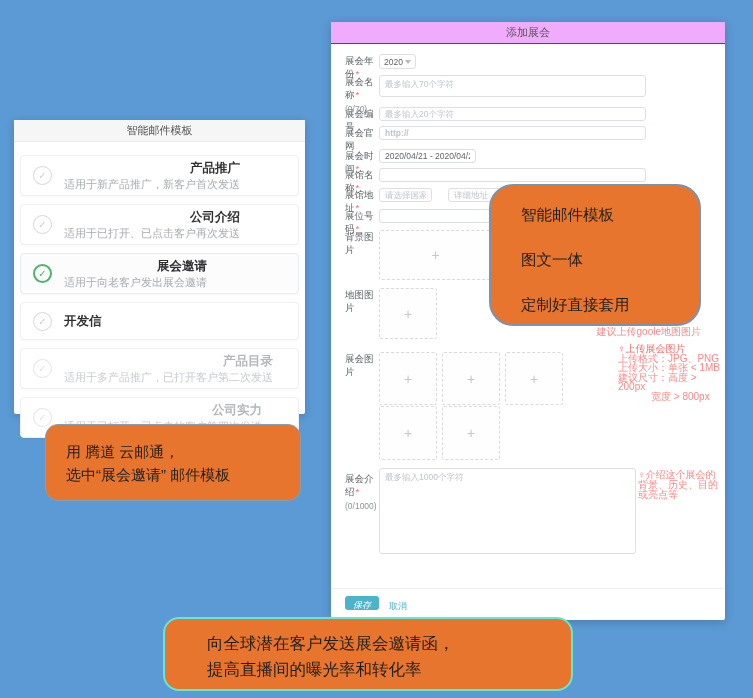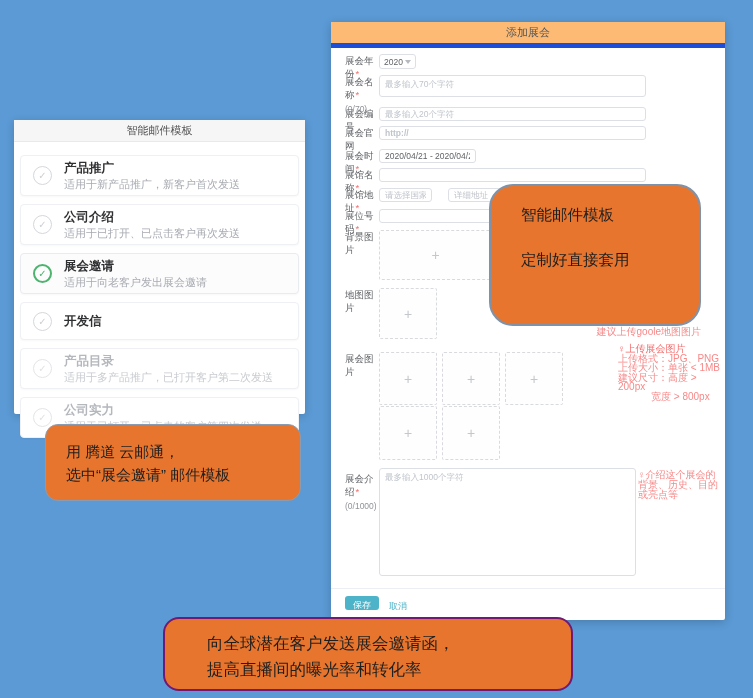--- a/index.html
+++ b/index.html
@@ -13,31 +13,31 @@
                 text-align:center;font-size:11px;color:#555;line-height:21px;}
   .panel-body{padding:13px 6px 10px 6px;display:flex;flex-direction:column;gap:8px;}
   .card{border:1px solid #eef0f4;border-radius:4px;background:#fff;display:flex;
         align-items:center;gap:12px;padding:5px 8px 5px 12px;min-height:26px;
         box-shadow:0 1px 2px rgba(0,0,0,.03);cursor:pointer;}
   .card.selected{background:#fcfcfc;border-color:#e8ebf0;}
   .ckc{flex:0 0 auto;width:17px;height:17px;border-radius:50%;border:1px solid #d4d7dc;
        display:flex;align-items:center;justify-content:center;font-size:10px;color:#ccd0d5;}
   .card.selected .ckc{border:2px solid #4db36e;color:#4db36e;width:15px;height:15px;font-weight:bold;}
   .card.disabled .ckc{border-color:#e3e5e9;color:#e0e2e6;}
-  .card-txt{display:flex;flex-direction:column;}
+  .card-txt{display:flex;flex-direction:column;align-items:flex-end;}
   .card-title{font-size:12.5px;font-weight:600;color:#303133;line-height:15px;}
   .card-sub{font-size:11px;color:#a8abb2;line-height:12px;margin-top:2px;}
   .card-sub:empty{display:none;}
   .card.disabled .card-title{color:#b4b7bc;}
   .card.disabled .card-sub{color:#c8cbd0;}
 
   
   .modal{position:absolute;left:331px;top:22px;width:394px;height:598px;background:#fff;
          box-shadow:0 2px 10px rgba(0,0,0,.2);border-radius:2px;}
-  .modal-header{height:21px;background:#fdba74;border-bottom:5px solid #1d4ed8;
+  .modal-header{height:21px;background:#f0abfc;border-bottom:1px solid #1d4ed8;
                 text-align:center;font-size:11px;color:#555;line-height:21px;}
   .frow{position:absolute;left:0;width:100%;}
   .flabel{position:absolute;left:14px;width:34px;font-size:9.5px;color:#606266;line-height:13px;}
   .star{color:#f56c6c;margin-left:1px;}
   .counter{display:block;font-size:8.5px;color:#909399;margin-top:2px;}
   .tin{position:absolute;border:1px solid #dcdfe6;border-radius:3px;font-size:8.5px;
        color:#606266;padding:0 5px;box-sizing:border-box;height:14px;outline:none;
        font-family:inherit;background:#fff;}
   .tin::placeholder{color:#c0c4cc;}
   textarea.tin{resize:none;padding-top:3px;line-height:11px;}
@@ -48,32 +48,32 @@
          border-top:4px solid #b6b9c0;}
   .upbox{position:absolute;border:1px dashed #d8dade;border-radius:2px;background:#fefefe;
          display:flex;align-items:center;justify-content:center;cursor:pointer;}
   .plus{font-size:14px;color:#c4c7cc;font-weight:400;}
   .hint{position:absolute;font-size:10px;line-height:9.5px;color:#f78989;}
   .hint .h-title{color:#f56c6c;}
   .hint .ind{padding-left:33px;}
   .divider{position:absolute;left:0;top:566px;width:100%;border-top:1px solid #ebeef5;}
   .save-btn{position:absolute;left:14px;top:574px;width:34px;height:14px;background:#4db3c8;
             color:#fff;font-size:9px;border:none;border-radius:3px;line-height:17px;
-            text-align:center;cursor:pointer;font-family:inherit;}
+            text-align:center;cursor:pointer;font-family:inherit;font-style:italic;}
   .cancel-link{position:absolute;left:58px;top:578px;font-size:9px;color:#4db3c8;cursor:pointer;}
 
   
   .callout{position:absolute;background:#e8752d;color:#1f1f1f;box-sizing:border-box;z-index:30;}
   .co-template{left:489px;top:184px;width:212px;height:142px;border:2px solid #7e93ab;
                border-radius:24px;padding:17px 0 0 30px;font-size:15.5px;}
   .co-template .co-line{margin-bottom:22px;line-height:23px;}
   .co-instruction{left:45px;top:424px;width:256px;height:77px;border:1.5px solid #8a9cb2;
                   border-radius:13px;padding:15px 0 0 20px;font-size:15px;}
   .co-instruction .co-line{line-height:23px;}
-  .co-benefit{left:163px;top:617px;width:410px;height:74px;border:2px solid #701a75;
+  .co-benefit{left:163px;top:617px;width:410px;height:74px;border:2px solid #5eead4;
               border-radius:16px;padding:11px 0 0 42px;font-size:16.5px;}
   .co-benefit .co-line{line-height:26px;}
 </style>
 </head>
 <body>
 
 <div class="canvas">
 
   <section class="panel">
     <div class="panel-header">智能邮件模板</div>
@@ -227,31 +227,32 @@
       <div class="h-title">♀上传展会图片</div>
       <div>上传格式：JPG、PNG</div>
       <div>上传大小：单张 &lt; 1MB</div>
       <div>建议尺寸：高度 &gt; 200px</div>
       <div class="ind">宽度 &gt; 800px</div>
     </div>
 
     <div class="frow" style="top:446px;">
       <div class="flabel" style="top:4px;"><span>展会介绍</span><span class="star">*</span>
         <span class="counter">(0/1000)</span></div>
-      <textarea class="tin" style="left: 48px; top: 0px; width: 257px; height: 108px;" placeholder="最多输入1000个字符"></textarea>
+      <textarea class="tin" style="left: 48px; top: 0px; width: 257px; height: 86px;" placeholder="最多输入1000个字符"></textarea>
     </div>
     <div class="hint" style="left:307px;top:448px;width:80px;line-height:10px;">♀介绍这个展会的背景、历史、目的或亮点等</div>
 
     <div class="divider"></div>
     <button class="save-btn">保存</button>
     <span class="cancel-link">取消</span>
   </section>
 
   <div class="callout co-template">
     <div class="co-line">智能邮件模板</div>
+    <div class="co-line">图文一体</div>
     <div class="co-line">定制好直接套用</div>
   </div>
 
   <div class="callout co-instruction">
     <div class="co-line">用 腾道 云邮通，</div>
     <div class="co-line">选中“展会邀请” 邮件模板</div>
   </div>
 
   <div class="callout co-benefit">
     <div class="co-line">向全球潜在客户发送展会邀请函，</div>

